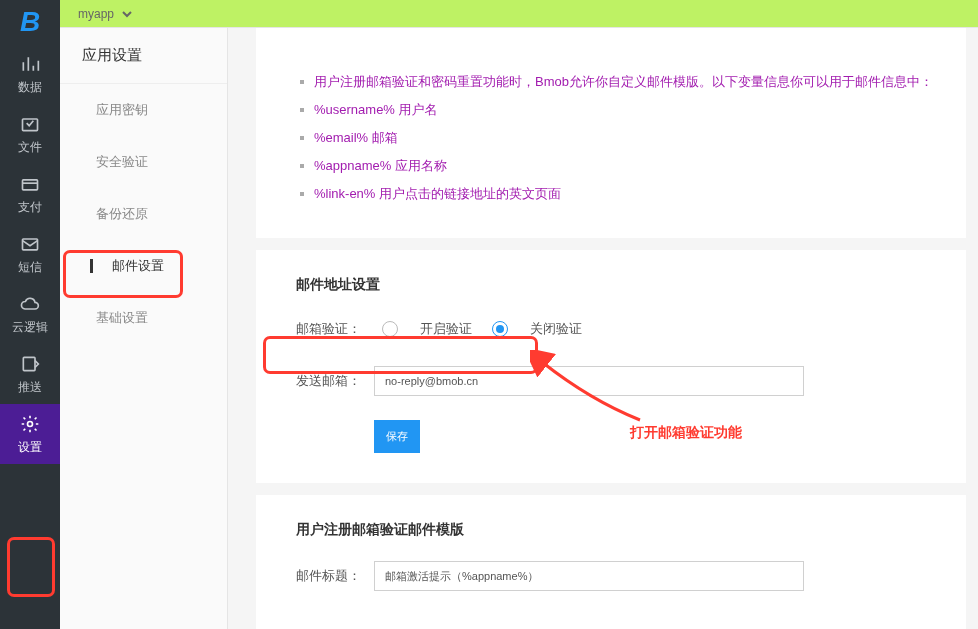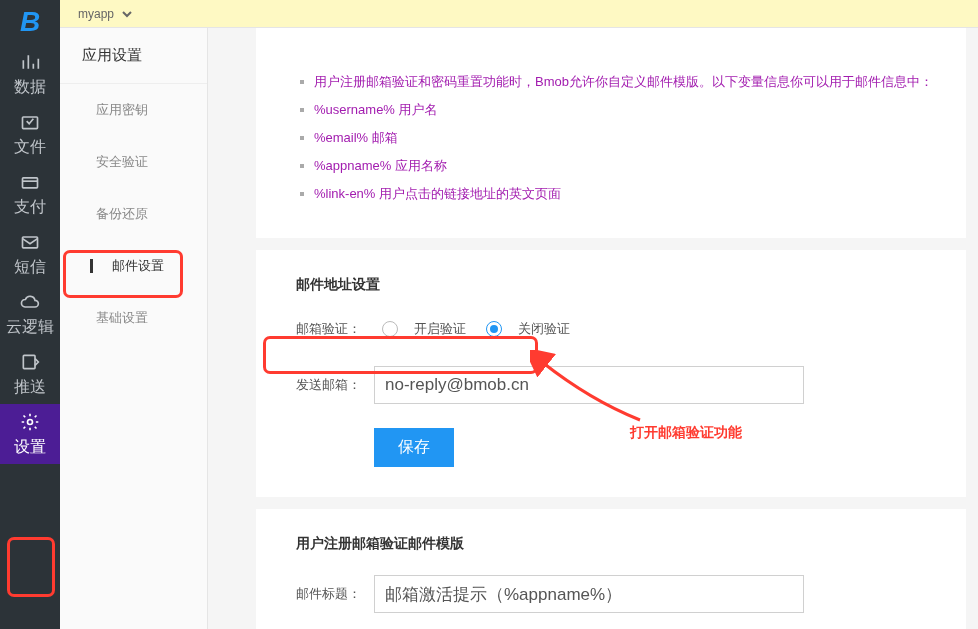--- a/index.html
+++ b/index.html
@@ -4,52 +4,52 @@
   <style>
     * { margin: 0; padding: 0; box-sizing: border-box; }
     body { font-family: -apple-system, "Helvetica Neue", Arial, "PingFang SC", "Microsoft YaHei", sans-serif; font-size: 13px; color: #333; background: #f5f5f5; width: 978px; height: 629px; overflow: hidden; }
     
     
     .icon-sidebar { position: absolute; left: 0; top: 0; width: 60px; height: 629px; background: #2c3338; display: flex; flex-direction: column; align-items: center; }
     .logo { width: 60px; height: 44px; display: flex; align-items: center; justify-content: center; color: #2196F3; font-size: 28px; font-weight: bold; font-style: italic; }
     .icon-item { width: 60px; height: 60px; display: flex; flex-direction: column; align-items: center; justify-content: center; color: #c0c5ca; cursor: pointer; gap: 4px; }
     .icon-item.active { background: #4c1d95; color: #fff; }
     .icon-item .icon-wrap { width: 22px; height: 22px; display: flex; align-items: center; justify-content: center; }
-    .icon-item .icon-label { font-size: 16px; }
-    
-    
-    .top-bar { position: absolute; left: 60px; top: 0; right: 0; height: 28px; background: #fef9c3; border-bottom: 1px solid #e5e5e5; display: flex; align-items: center; padding-left: 10px; }
+    .icon-item .icon-label { font-size: 12px; }
+    
+    
+    .top-bar { position: absolute; left: 60px; top: 0; right: 0; height: 28px; background: #bef264; border-bottom: 1px solid #e5e5e5; display: flex; align-items: center; padding-left: 10px; }
     .app-select { border: none; font-size: 12px; color: #666; background: transparent; outline: none; padding: 4px; cursor: pointer; }
     
     
-    .menu-sidebar { position: absolute; left: 60px; top: 28px; width: 148px; bottom: 0; background: #fafafa; border-right: 1px solid #e5e5e5; }
+    .menu-sidebar { position: absolute; left: 60px; top: 28px; width: 168px; bottom: 0; background: #fafafa; border-right: 1px solid #e5e5e5; }
     .menu-header { height: 56px; display: flex; align-items: center; padding-left: 22px; font-size: 15px; color: #333; font-weight: 500; border-bottom: 1px solid #eee; }
     .menu-item { height: 52px; display: flex; align-items: center; padding-left: 36px; font-size: 13px; color: #888; cursor: pointer; position: relative; }
     .menu-item.active { color: #333; margin-left: 16px; }
     .menu-item.active::before { content: ""; position: absolute; left: 14px; top: 50%; transform: translateY(-50%); width: 3px; height: 14px; background: #333; }
     
     
     .main { position: absolute; left: 228px; top: 28px; right: 0; bottom: 0; overflow-y: auto; padding: 0 0 20px 0; background: #f5f5f5; }
     .panel { background: #fff; margin: 12px 12px 0 28px; padding: 26px 30px 30px 40px; }
     .panel.first { margin-top: 0; padding-top: 40px; }
     .intro-list { list-style: none; }
     .intro-list li { position: relative; padding-left: 18px; line-height: 28px; color: #a21caf; font-size: 13px; }
     .intro-list li::before { content: ""; position: absolute; left: 4px; top: 12px; width: 4px; height: 4px; background: #aaa; }
     
     .section-title { font-size: 14px; font-weight: 600; color: #333; margin-bottom: 22px; }
     
     .form-row { display: flex; align-items: center; margin-bottom: 24px; }
     .form-label { width: 78px; color: #555; font-size: 13px; text-align: left; flex-shrink: 0; }
     .radio-group { display: flex; align-items: center; gap: 20px; padding: 4px 8px; }
-    .radio-item { display: flex; align-items: center; gap: 16px; cursor: pointer; color: #555; }
+    .radio-item { display: flex; align-items: center; gap: 22px; cursor: pointer; color: #555; }
     .radio-circle { width: 16px; height: 16px; border: 1.5px solid #bbb; border-radius: 50%; display: inline-flex; align-items: center; justify-content: center; }
     .radio-circle.checked { border-color: #2196F3; }
     .radio-circle.checked::after { content: ""; width: 8px; height: 8px; background: #2196F3; border-radius: 50%; }
-    .text-input { border: 1px solid #d0d0d0; padding: 8px 10px; font-size: 17px; color: #555; width: 430px; outline: none; }
-    .btn-primary { background: #2196F3; color: #fff; border: none; padding: 9px 24px; font-size: 16px; cursor: pointer; margin-left: 78px; text-align: center; }
+    .text-input { border: 1px solid #d0d0d0; padding: 8px 10px; font-size: 11px; color: #555; width: 430px; outline: none; }
+    .btn-primary { background: #2196F3; color: #fff; border: none; padding: 9px 12px; font-size: 11px; cursor: pointer; margin-left: 78px; text-align: center; }
     
     
     .highlight-box { position: absolute; border: 3px solid #ff3b30; border-radius: 7px; pointer-events: none; z-index: 50; }
     .hl-settings { left: 7px; top: 537px; width: 48px; height: 60px; }
     .hl-email-menu { left: 63px; top: 250px; width: 120px; height: 48px; }
     .hl-radio { left: 263px; top: 336px; width: 275px; height: 38px; }
     
     
     .arrow-svg { position: absolute; left: 530px; top: 350px; width: 200px; height: 90px; pointer-events: none; z-index: 50; }
     .annotation-text { position: absolute; left: 630px; top: 416px; color: #ff3b30; font-size: 14px; font-weight: 600; z-index: 50; margin-top: 8px; }

